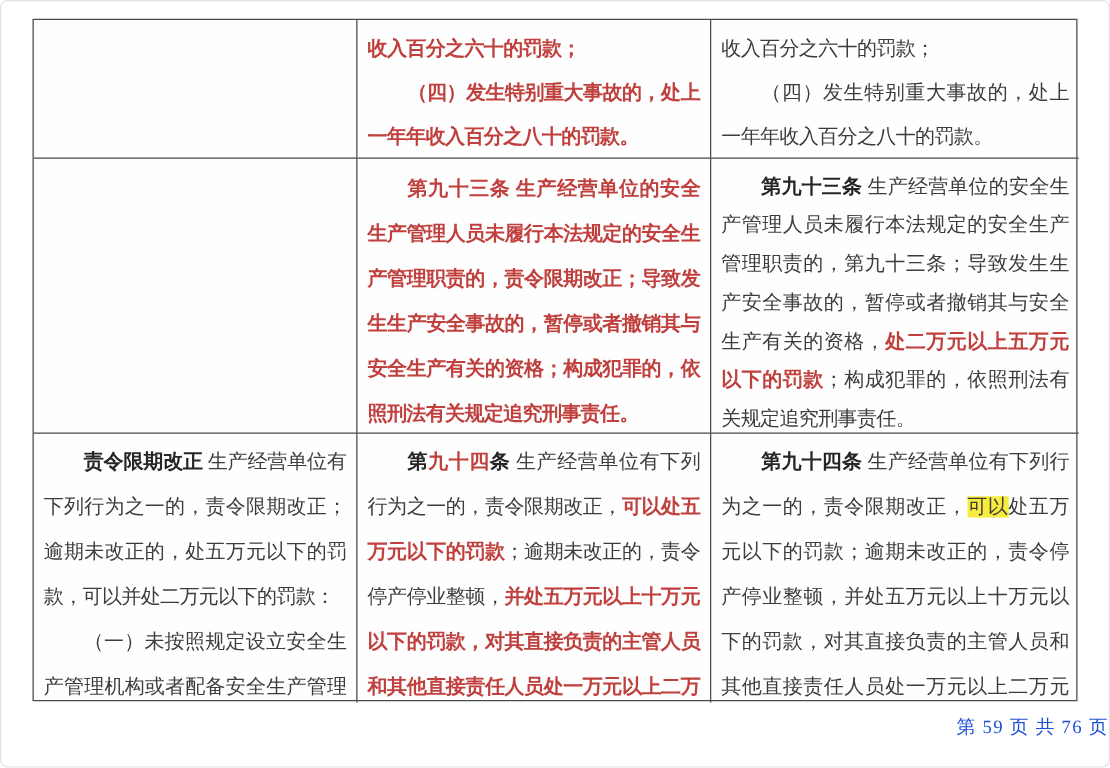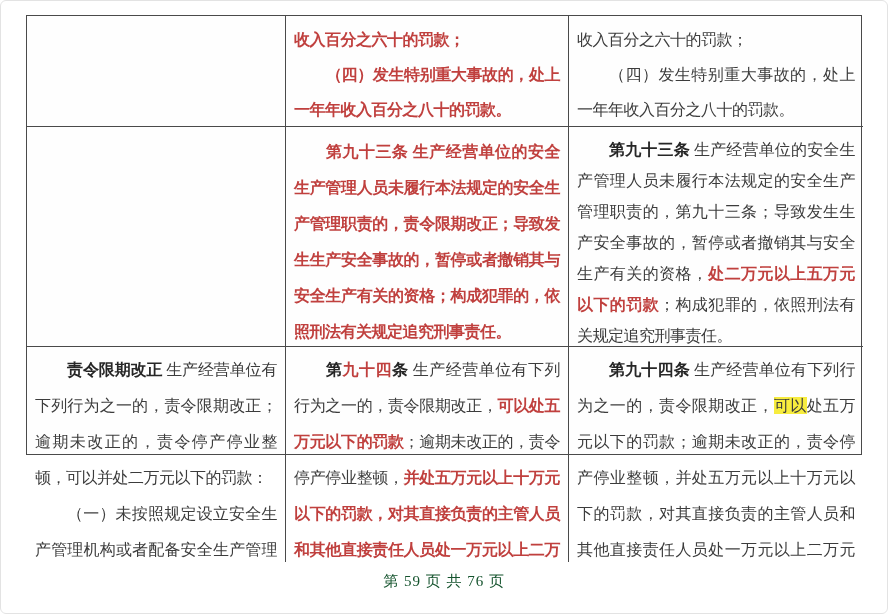--- a/index.html
+++ b/index.html
@@ -17,21 +17,21 @@
     font-family:"Liberation Serif","DejaVu Serif",serif;
     color:var(--ink);
     position:relative;
     overflow:hidden;
     border:1px solid #e3e3e3;
     border-radius:6px;
   }
   .tbl{
     position:absolute;
     left:25px; top:14px;
-    width:836px; height:440px;
+    width:836px; height:546px;
     display:grid;
     grid-template-columns:259px 283px 294px;
     grid-template-rows:111px 220px 215px;
     border:1px solid var(--border);
     background:#fefefe;
   }
   .cell{
     border-right:1px solid var(--border);
     border-bottom:1px solid var(--border);
     padding:4px 8px 0 8px;
@@ -51,23 +51,23 @@
   .para.indent{text-indent:2em;}
   .seg{color:var(--ink);}
   .seg.red{color:var(--red);}
   .seg.b{font-weight:700;}
   .seg.b:not(.red){color:var(--ink-bold);}
   .seg.hl{background:var(--hl);margin-top:22px;}
   .footer{
     position:absolute;
     left:0; top:571px;
     width:100%;
-    text-align:center;
+    text-align:right;
     font-size:15px;
-    color:#14532d;
+    color:#1d4ed8;
     letter-spacing:1px;
   }
 </style>
 </head>
 <body>
 
 <div class="tbl">
   <div class="cell r0 c0"></div>
   <div class="cell r0 c1">
       <div class="para"><span class="seg red b">收入百分之六十的罚款；</span></div>
@@ -80,21 +80,21 @@
 
   <div class="cell r1 c0"></div>
   <div class="cell r1 c1">
       <div class="para indent"><span class="seg red b">第九十三条</span><span class="seg red b"> 生产经营单位的安全生产管理人员未履行本法规定的安全生产管理职责的，责令限期改正；导致发生生产安全事故的，暂停或者撤销其与安全生产有关的资格；构成犯罪的，依照刑法有关规定追究刑事责任。</span></div>
     </div>
   <div class="cell r1 c2 lastcol">
       <div class="para indent"><span class="seg b">第九十三条</span><span class="seg"> 生产经营单位的安全生产管理人员未履行本法规定的安全生产管理职责的，第九十三条；导致发生生产安全事故的，暂停或者撤销其与安全生产有关的资格，</span><span class="seg red b">处二万元以上五万元以下的罚款</span><span class="seg">；构成犯罪的，依照刑法有关规定追究刑事责任。</span></div>
     </div>
 
   <div class="cell r2 c0 lastrow">
-      <div class="para indent"><span class="seg b">责令限期改正</span><span class="seg"> 生产经营单位有下列行为之一的，责令限期改正；逾期未改正的，责令停产停业整顿，可以并处二万元以下的罚款：</span></div>
+      <div class="para indent"><span class="seg b">责令限期改正</span><span class="seg"> 生产经营单位有下列行为之一的，责令限期改正；逾期未改正的，处五万元以下的罚款，可以并处二万元以下的罚款：</span></div>
       <div class="para indent"><span class="seg">（一）未按照规定设立安全生产管理机构或者配备安全生产管理人</span></div>
     </div>
   <div class="cell r2 c1 lastrow">
       <div class="para indent"><span class="seg b">第</span><span class="seg red b">九十四</span><span class="seg b">条</span><span class="seg"> 生产经营单位有下列行为之一的，责令限期改正，</span><span class="seg red b">可以处五万元以下的罚款</span><span class="seg">；逾期未改正的，责令停产停业整顿，</span><span class="seg red b">并处五万元以上十万元以下的罚款，对其直接负责的主管人员和其他直接责任人员处一万元以上二万元以下的罚</span></div>
     </div>
   <div class="cell r2 c2 lastcol lastrow">
       <div class="para indent"><span class="seg b">第九十四条</span><span class="seg"> 生产经营单位有下列行为之一的，责令限期改正，</span><span class="seg hl">可以</span><span class="seg">处五万元以下的罚款；逾期未改正的，责令停产停业整顿，并处五万元以上十万元以下的罚款，对其直接负责的主管人员和其他直接责任人员处一万元以上二万元以下的罚</span></div>
     </div>
 </div>
 

